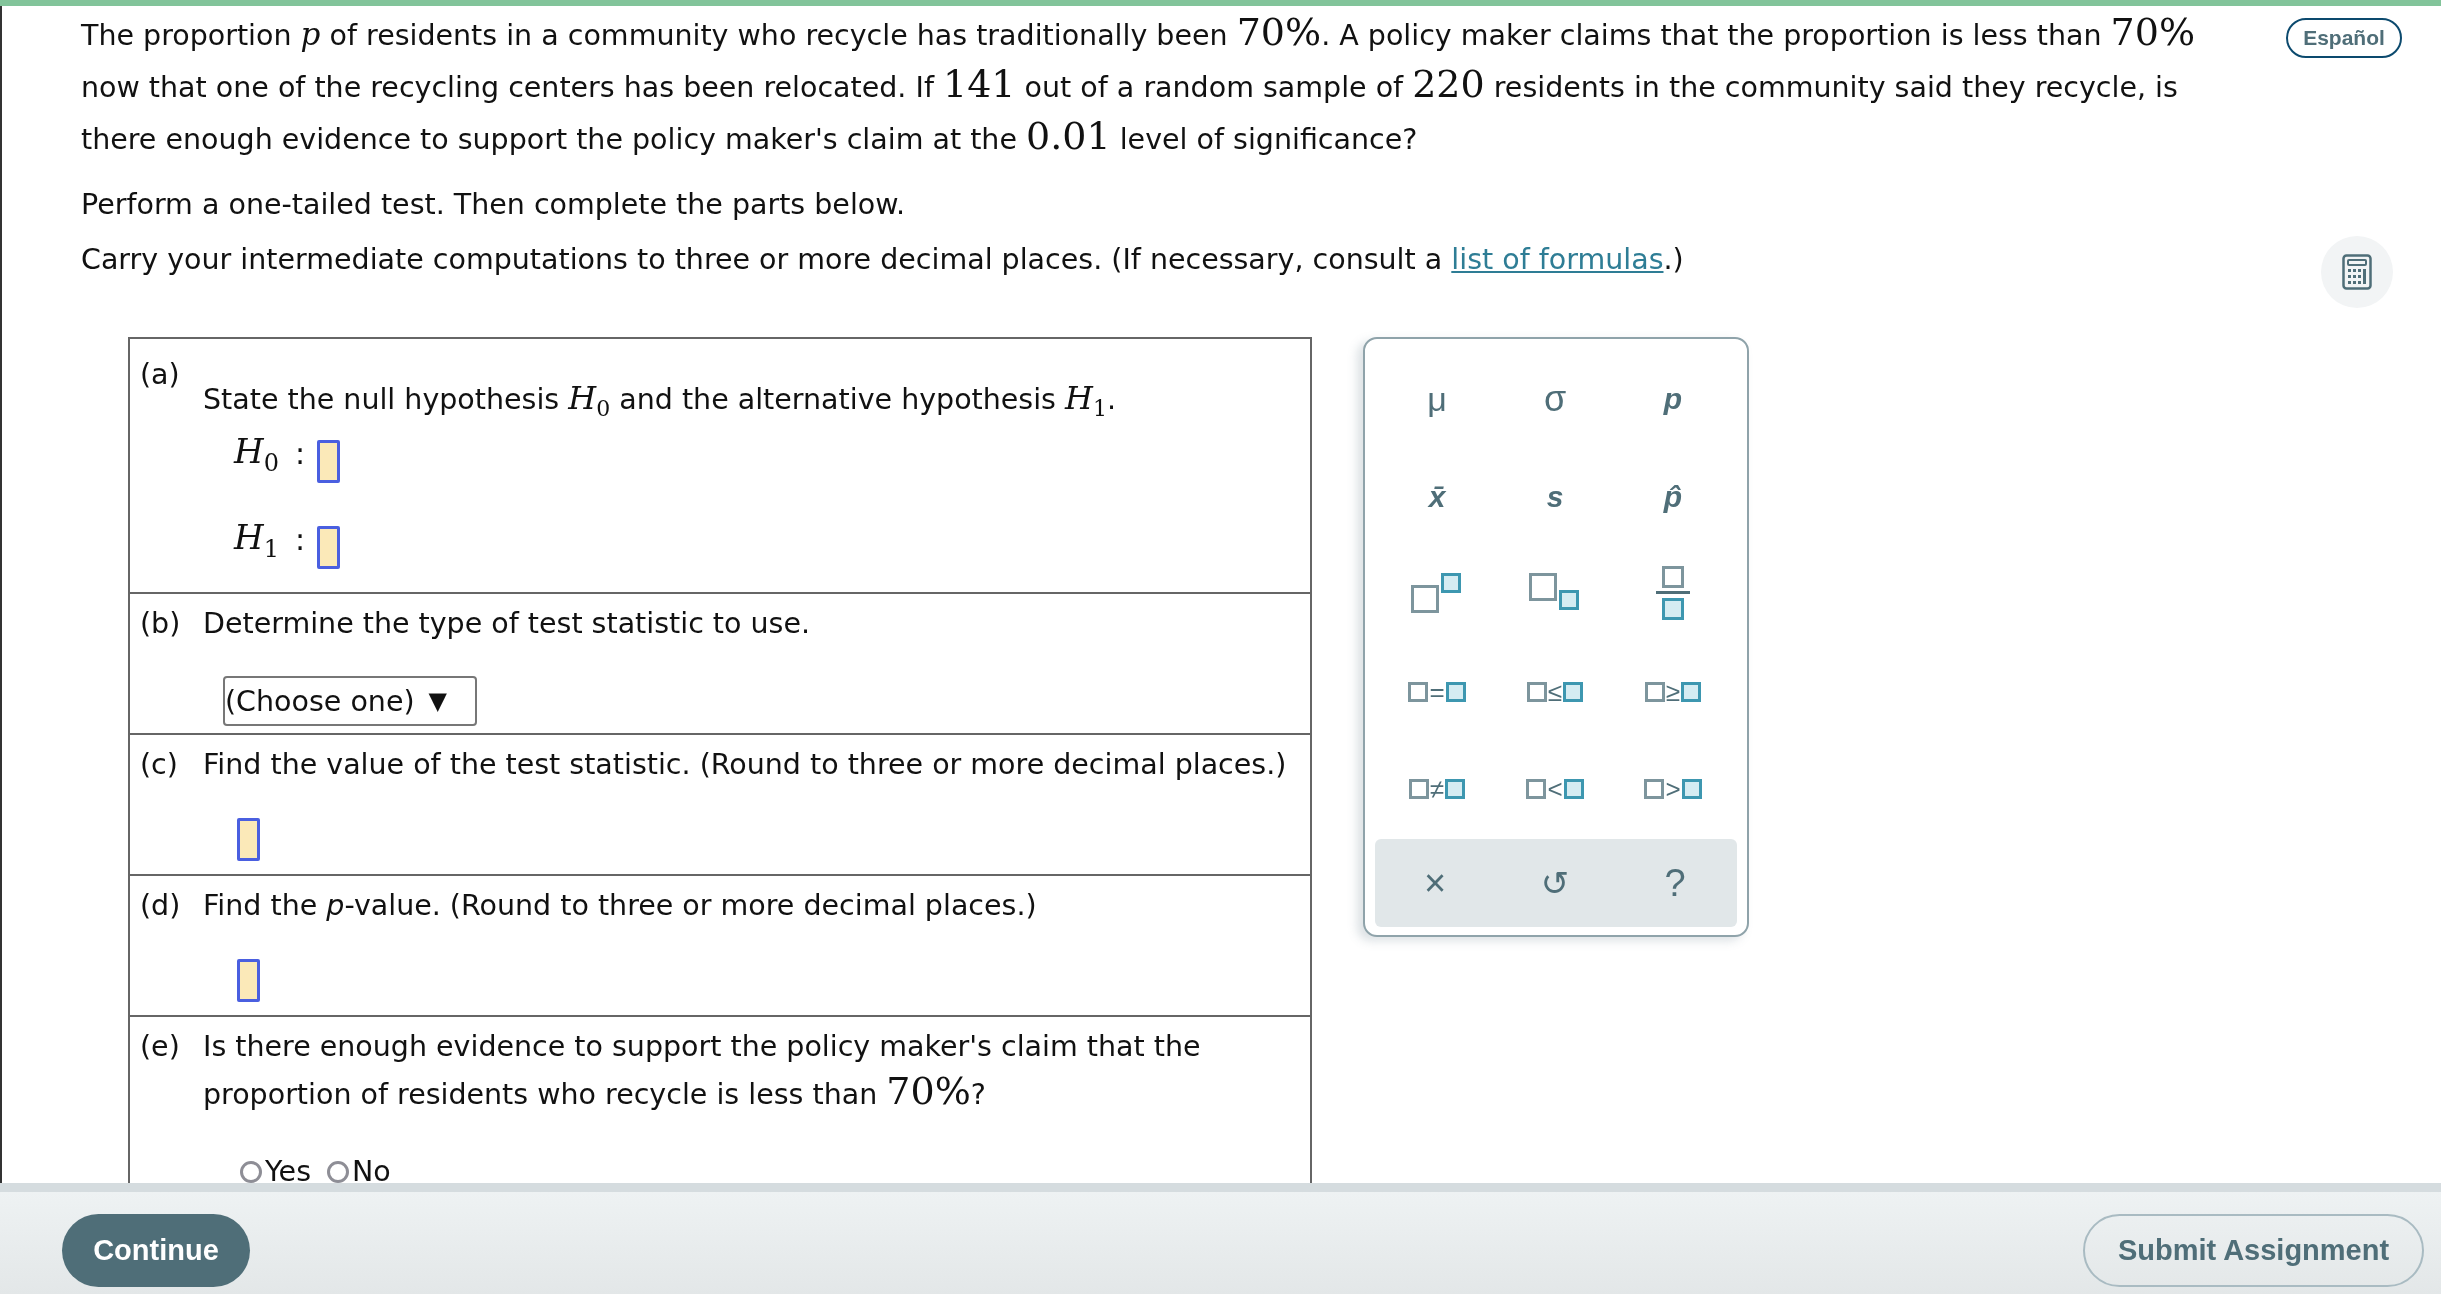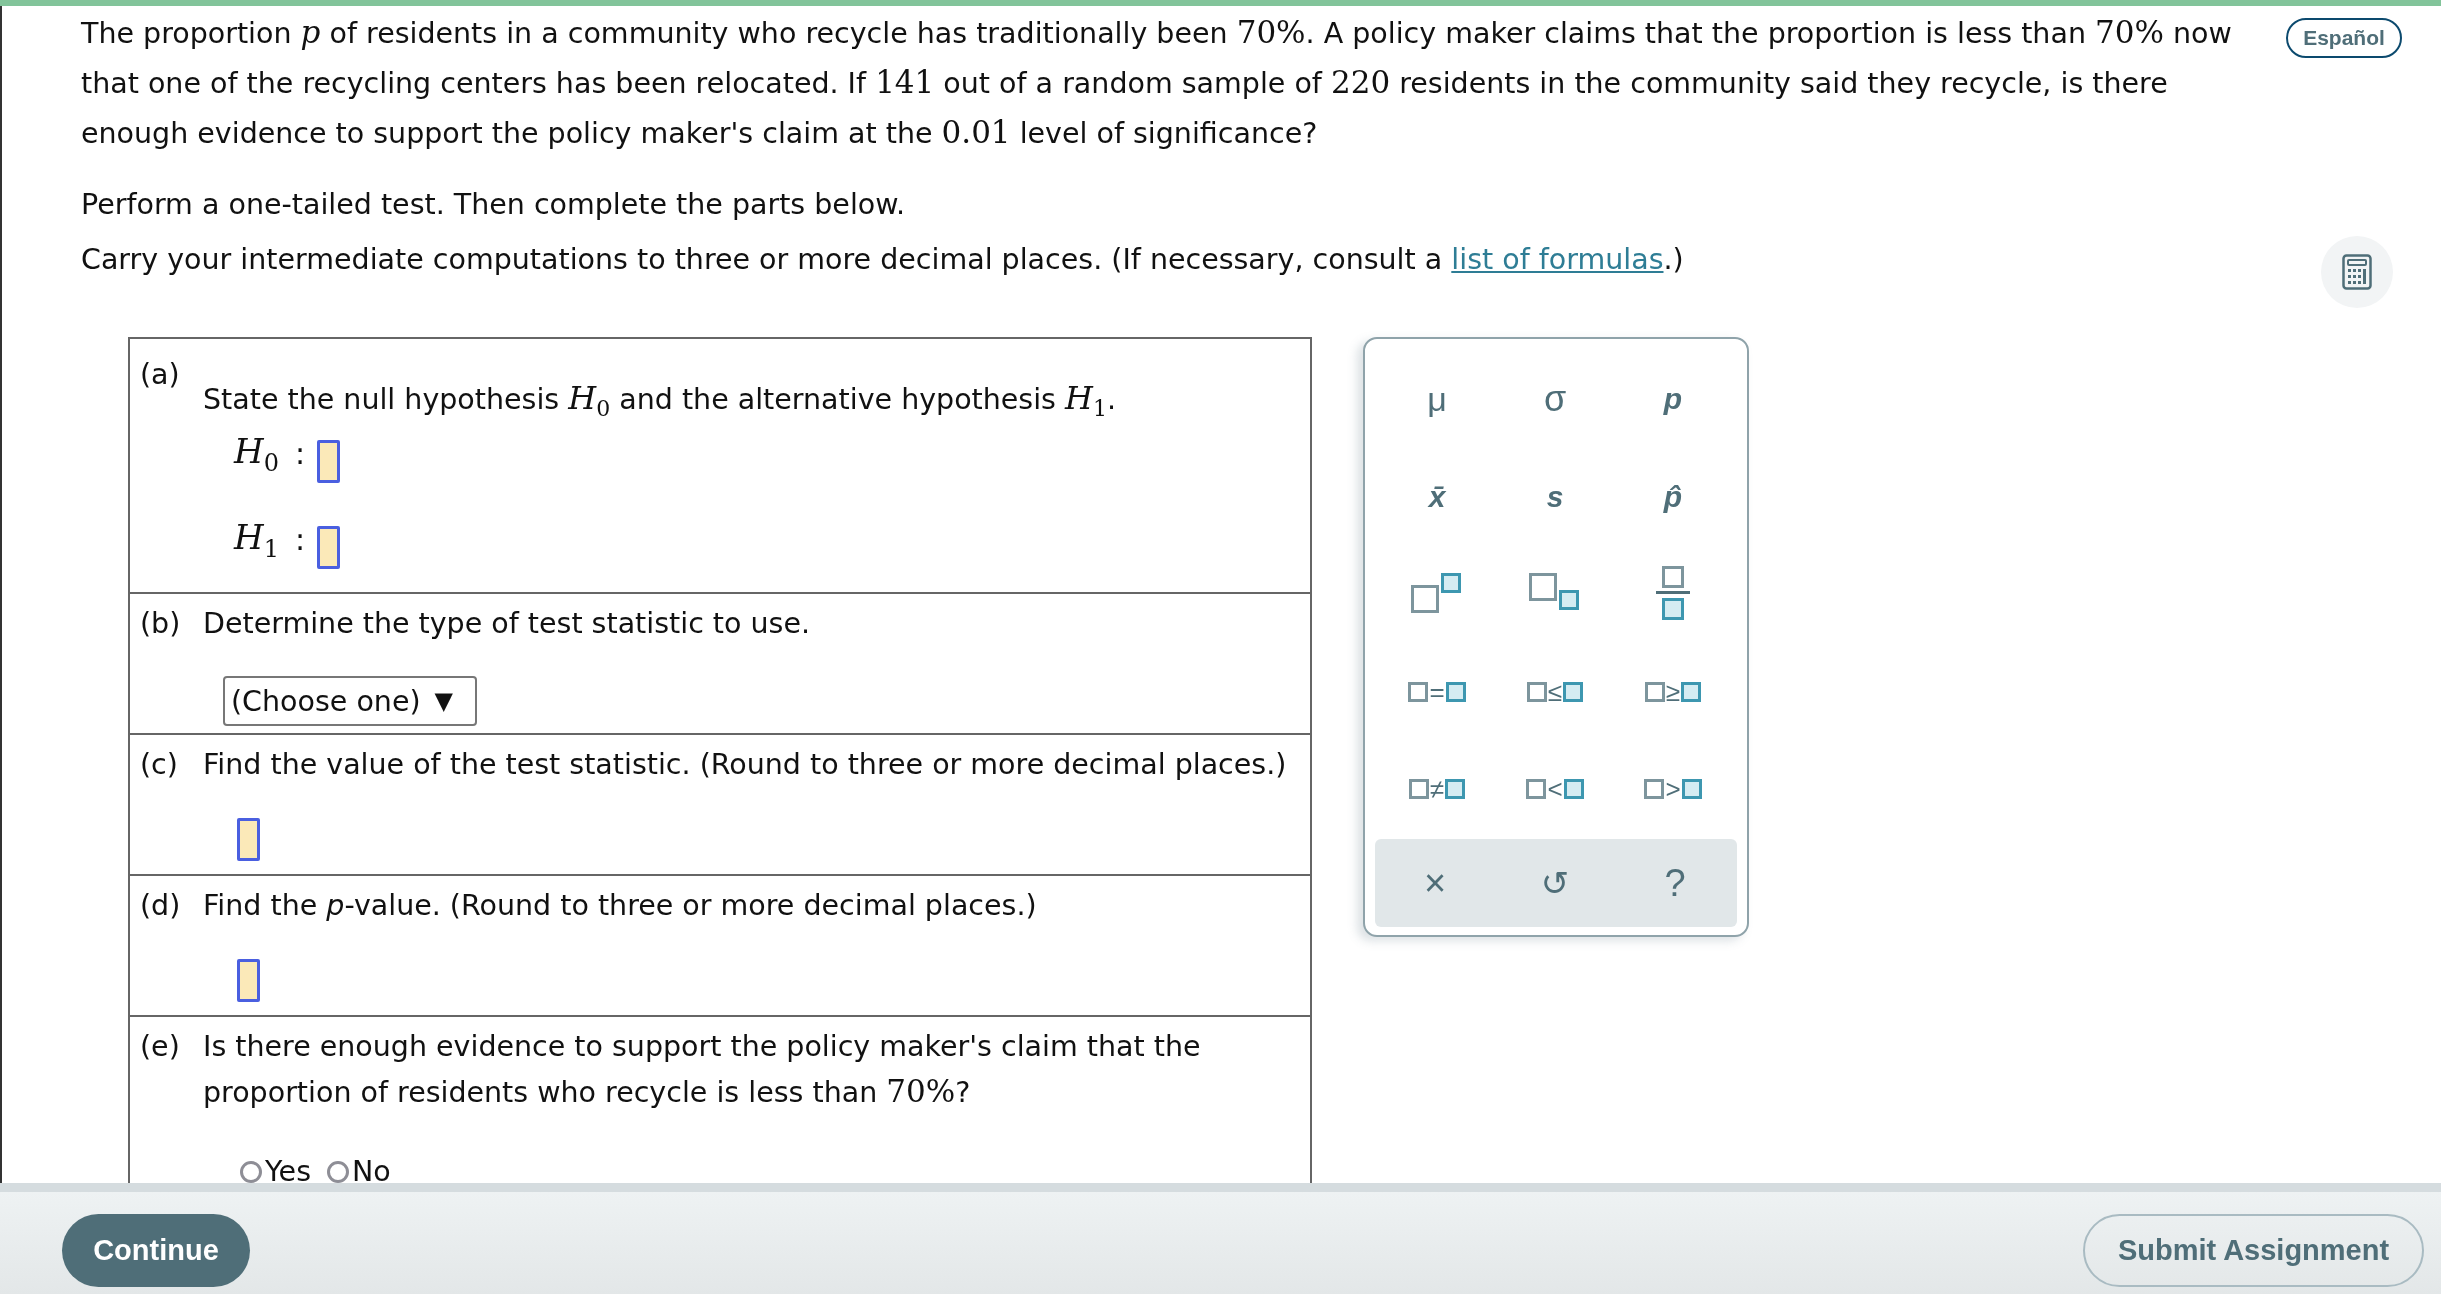--- a/index.html
+++ b/index.html
@@ -4,21 +4,21 @@
 <style>
   html, body { margin:0; padding:0; }
   body {
     width:2441px; height:1294px; overflow:hidden; position:relative;
     background:#ffffff; font-family:"DejaVu Sans", sans-serif; color:#111;
   }
   .topbar { position:absolute; left:0; top:0; width:2441px; height:6px; background:#82c49a; }
   .leftborder { position:absolute; left:0; top:6px; width:2px; height:1180px; background:#333; }
 
   .qtext { position:absolute; left:81px; font-size:28.5px; line-height:48px; color:#111; }
-  .qtext .num, .serif { font-family:"DejaVu Serif", serif; font-size:31px; }
+  .qtext .num, .serif { font-family:"DejaVu Serif", serif; font-size:38px; }
   .qtext i.var { font-family:"DejaVu Serif", serif; font-style:italic; font-size:31px; }
   #intro { top:8px; width:2180px; }
   #perform { top:181px; }
   #carry { top:236px; }
   a.link { color:#2e7d95; text-decoration:underline; }
 
   .espanol {
     position:absolute; left:2286px; top:18px; width:116px; height:40px;
     border:2px solid #0c4a6e; border-radius:22px; box-sizing:border-box;
     color:#4f6e78; font-weight:bold; font-size:21px; font-family:"Liberation Sans", sans-serif;
@@ -41,21 +41,21 @@
   .ptext sub { font-family:"DejaVu Serif", serif; font-style:normal; font-size:22px; }
 
   .ansbox { position:absolute; width:17px; height:37px; background:#fbe9b8;
     border:3px solid #4a5fe0; border-radius:2px; box-sizing:content-box; }
   .hyp { position:absolute; left:104px; font-family:"DejaVu Serif", serif; font-style:italic; font-size:34px; }
   .hyp sub { font-style:normal; font-size:24px; }
   .colon { position:absolute; font-size:30px; }
 
   .select { position:absolute; left:93px; top:82px; width:254px; height:50px;
     border:2px solid #777; border-radius:4px; box-sizing:border-box; background:#fff;
-    display:flex; align-items:center; padding-left:6px; font-size:28.5px; }
+    display:flex; align-items:center; padding-left:0; font-size:28.5px; }
   .select .arrow { margin-left:14px; font-size:24px; }
 
   .radio-row { position:absolute; left:110px; top:138px; display:flex; font-size:28.5px; }
   .radio { width:22px; height:22px; border:3px solid #8e8e96; border-radius:50%; box-sizing:border-box; margin-right:3px; }
   .radio-row .opt { display:flex; align-items:center; margin-right:16px; }
 
   
   .palette { position:absolute; left:1363px; top:337px; width:386px; height:600px;
     border:2px solid #8fa3aa; border-radius:14px; box-sizing:border-box; background:#fff;
     box-shadow:-6px 4px 10px rgba(120,140,150,0.25); }

